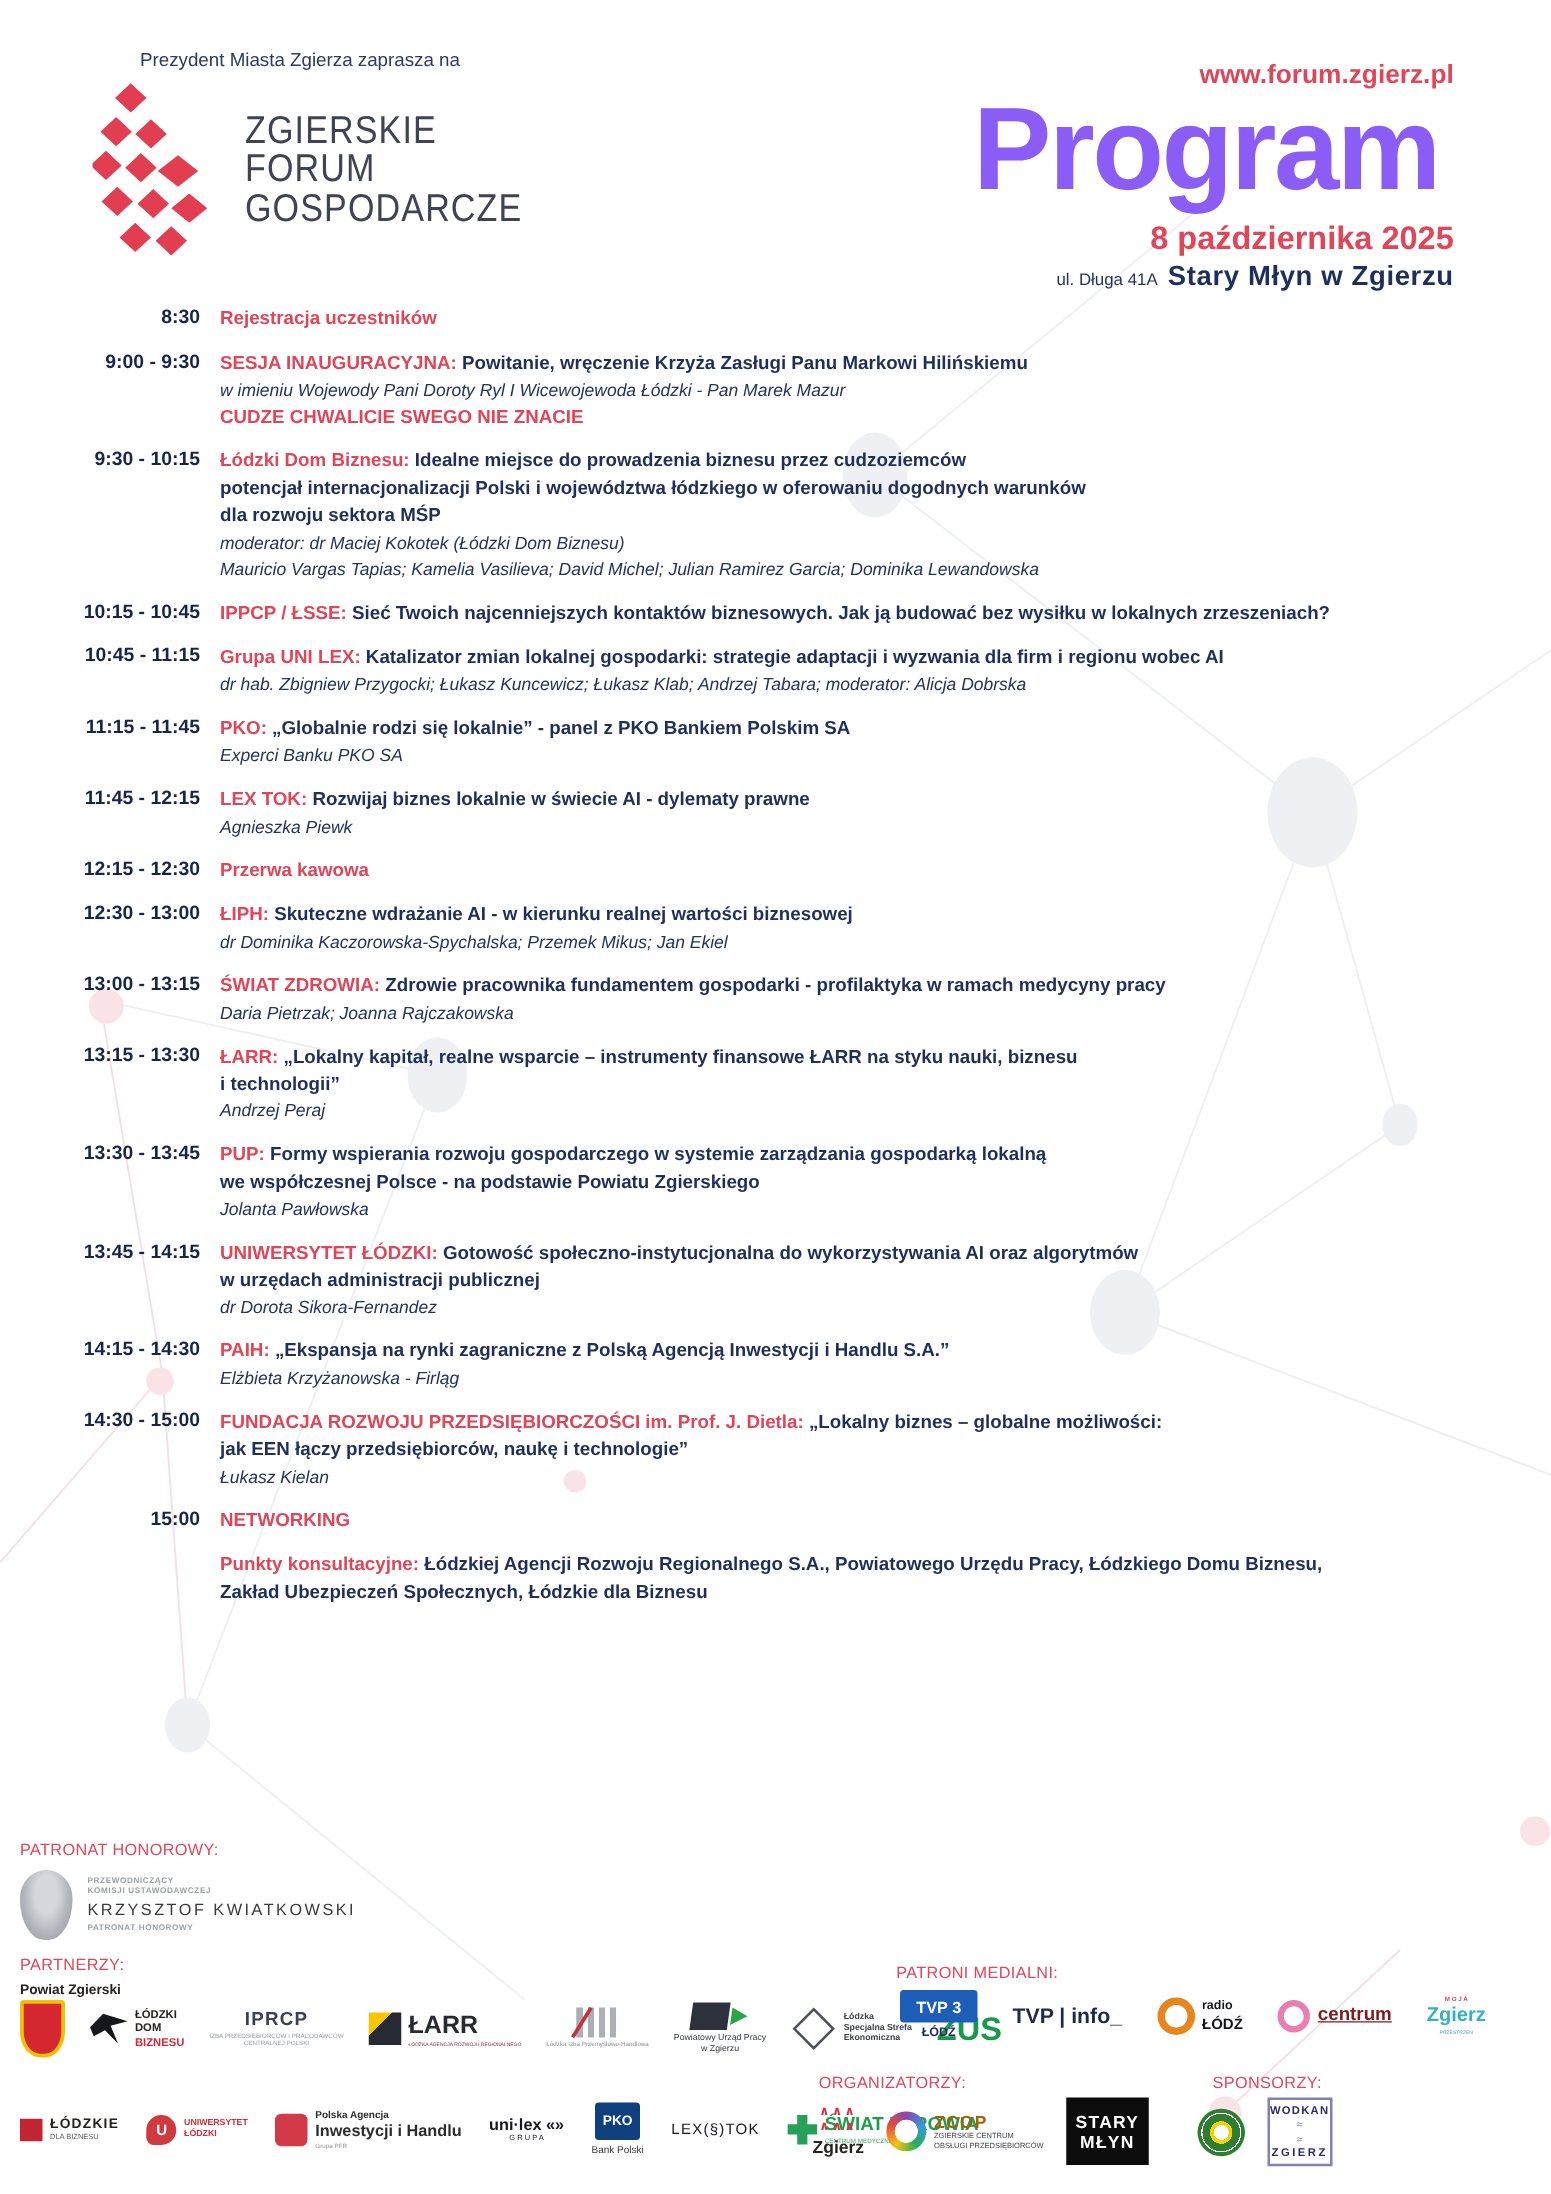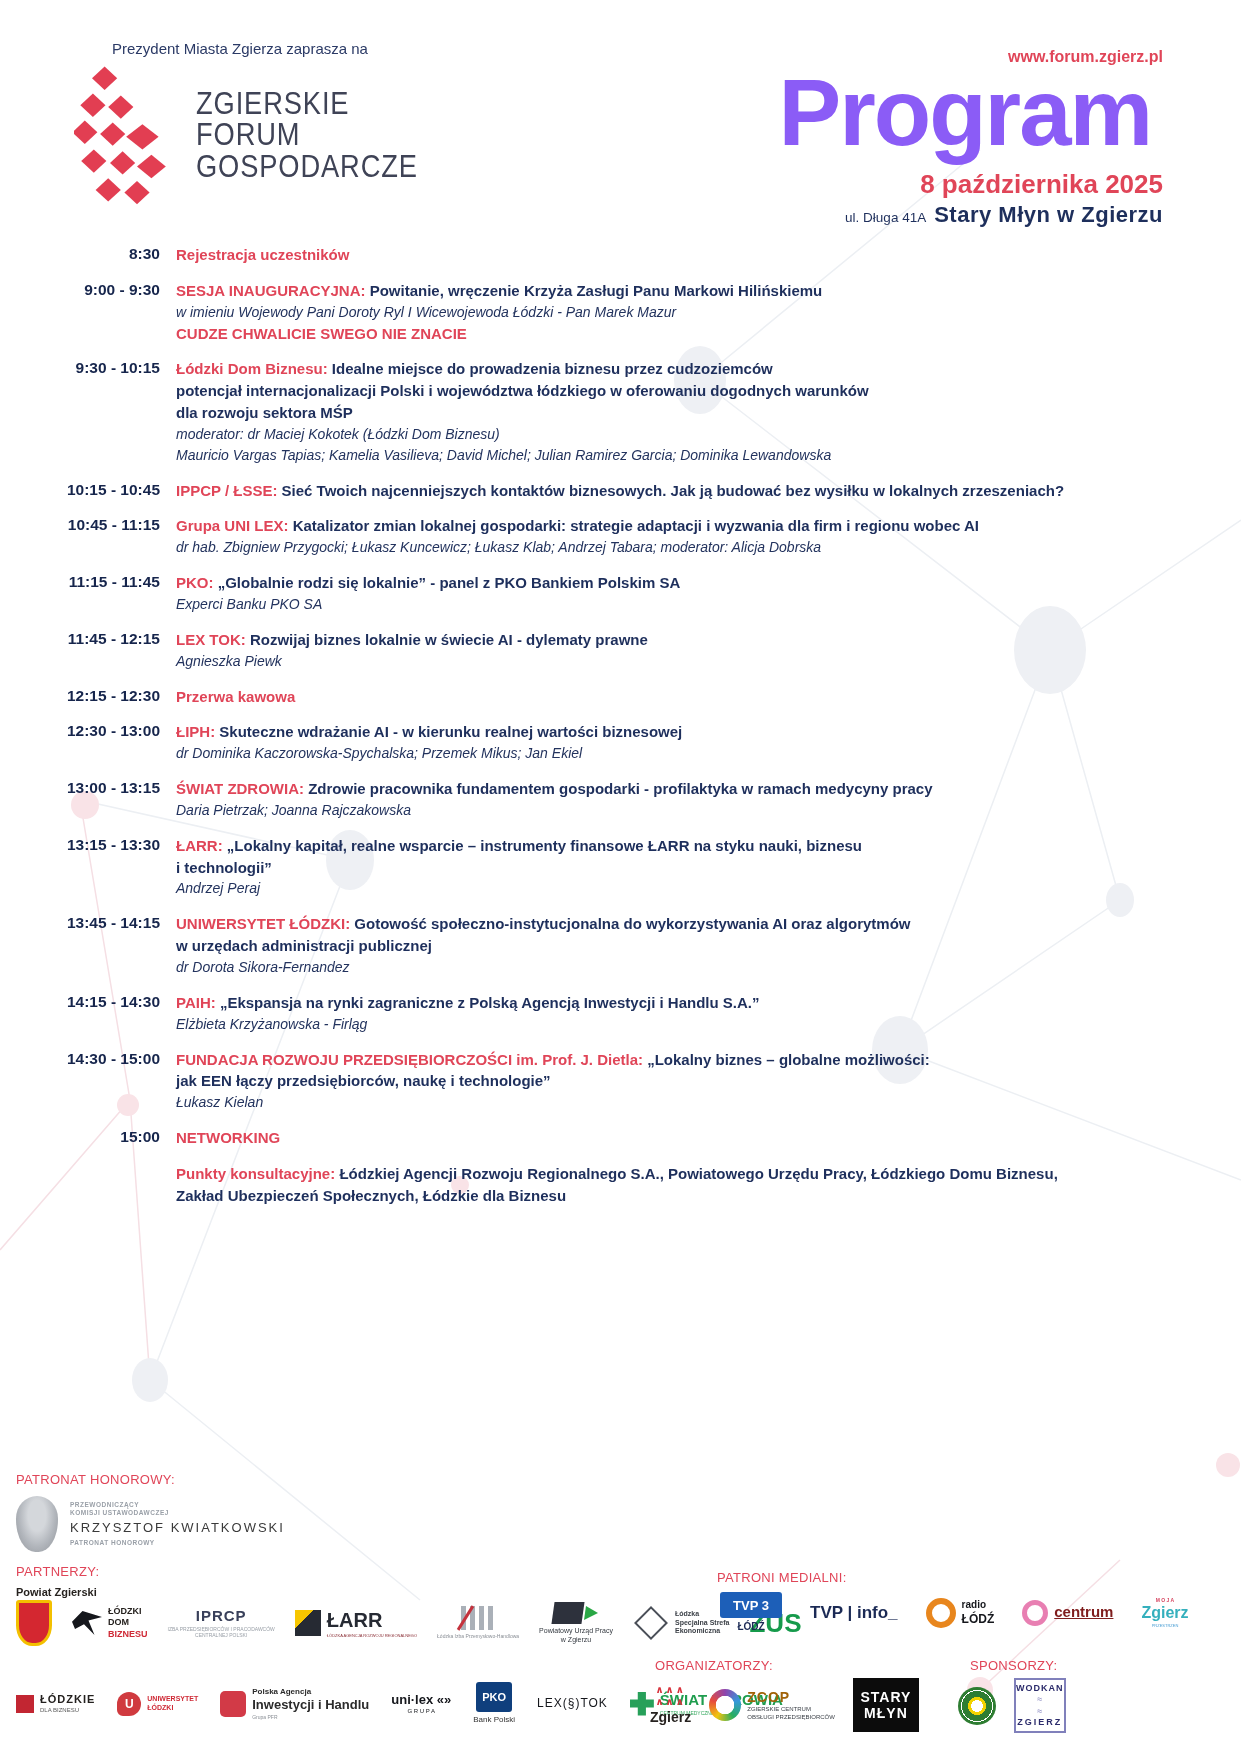--- a/index.html
+++ b/index.html
@@ -12,21 +12,21 @@
   #bg-net{position:absolute;inset:0;z-index:0;}
   
   .header{position:relative;height:238px;z-index:1;}
   .invite{position:absolute;left:112px;top:40px;font-size:15px;color:#2b3a66;}
   .logo-block{position:absolute;left:74px;top:60px;display:flex;align-items:center;gap:14px;}
   .logo-text{
     font-size:31px;color:#3f4356;line-height:1.02;letter-spacing:1px;
     white-space:pre-line;transform:scaleX(.88);transform-origin:left center;font-weight:normal;
   }
   .header-right{position:absolute;right:78px;top:48px;text-align:right;}
-  .website{font-size:16px;color:#e04558;font-weight:bold;margin-bottom:-10px;}
+  .website{font-size:21px;color:#e04558;font-weight:bold;margin-bottom:-10px;}
   .program-title{font-size:94px;font-weight:bold;color:#8b5cf6;line-height:.95;letter-spacing:-2px;margin:12px;}
   .event-date{font-size:26px;font-weight:bold;color:#e04558;margin-top:4px;}
   .venue-line{margin-top:2px;display:flex;justify-content:flex-end;align-items:baseline;gap:8px;}
   .addr{font-size:13.5px;color:#1e2f5c;}
   .venue{font-size:22px;font-weight:bold;color:#1e2f5c;letter-spacing:.5px;}
   
   .schedule{position:relative;z-index:1;padding:6px 30px 0 8px;}
   .row{display:flex;margin-bottom:14px;}
   .time{width:152px;flex-shrink:0;text-align:right;font-size:15.5px;font-weight:bold;color:#16254c;padding-top:1px;}
   .content{margin-left:16px;}
@@ -208,20 +208,28 @@
     </div>
     <div class="row">
       <div class="time">13:15 - 13:30</div>
       <div class="content">
         <div class="lead"><span class="prefix">ŁARR:</span> <span class="tpart">„Lokalny kapitał, realne wsparcie – instrumenty finansowe ŁARR na styku nauki, biznesu
 i technologii”</span></div>
         <div class="speaker">Andrzej Peraj</div>
       </div>
     </div>
     <div class="row">
+      <div class="time">13:30 - 13:45</div>
+      <div class="content">
+        <div class="lead"><span class="prefix">PUP:</span> <span class="tpart">Formy wspierania rozwoju gospodarczego w systemie zarządzania gospodarką lokalną
+we współczesnej Polsce - na podstawie Powiatu Zgierskiego</span></div>
+        <div class="speaker">Jolanta Pawłowska</div>
+      </div>
+    </div>
+    <div class="row">
       <div class="time">13:45 - 14:15</div>
       <div class="content">
         <div class="lead"><span class="prefix">UNIWERSYTET ŁÓDZKI:</span> <span class="tpart">Gotowość społeczno-instytucjonalna do wykorzystywania AI oraz algorytmów
 w urzędach administracji publicznej</span></div>
         <div class="speaker">dr Dorota Sikora-Fernandez</div>
       </div>
     </div>
     <div class="row">
       <div class="time">14:15 - 14:30</div>
       <div class="content">

